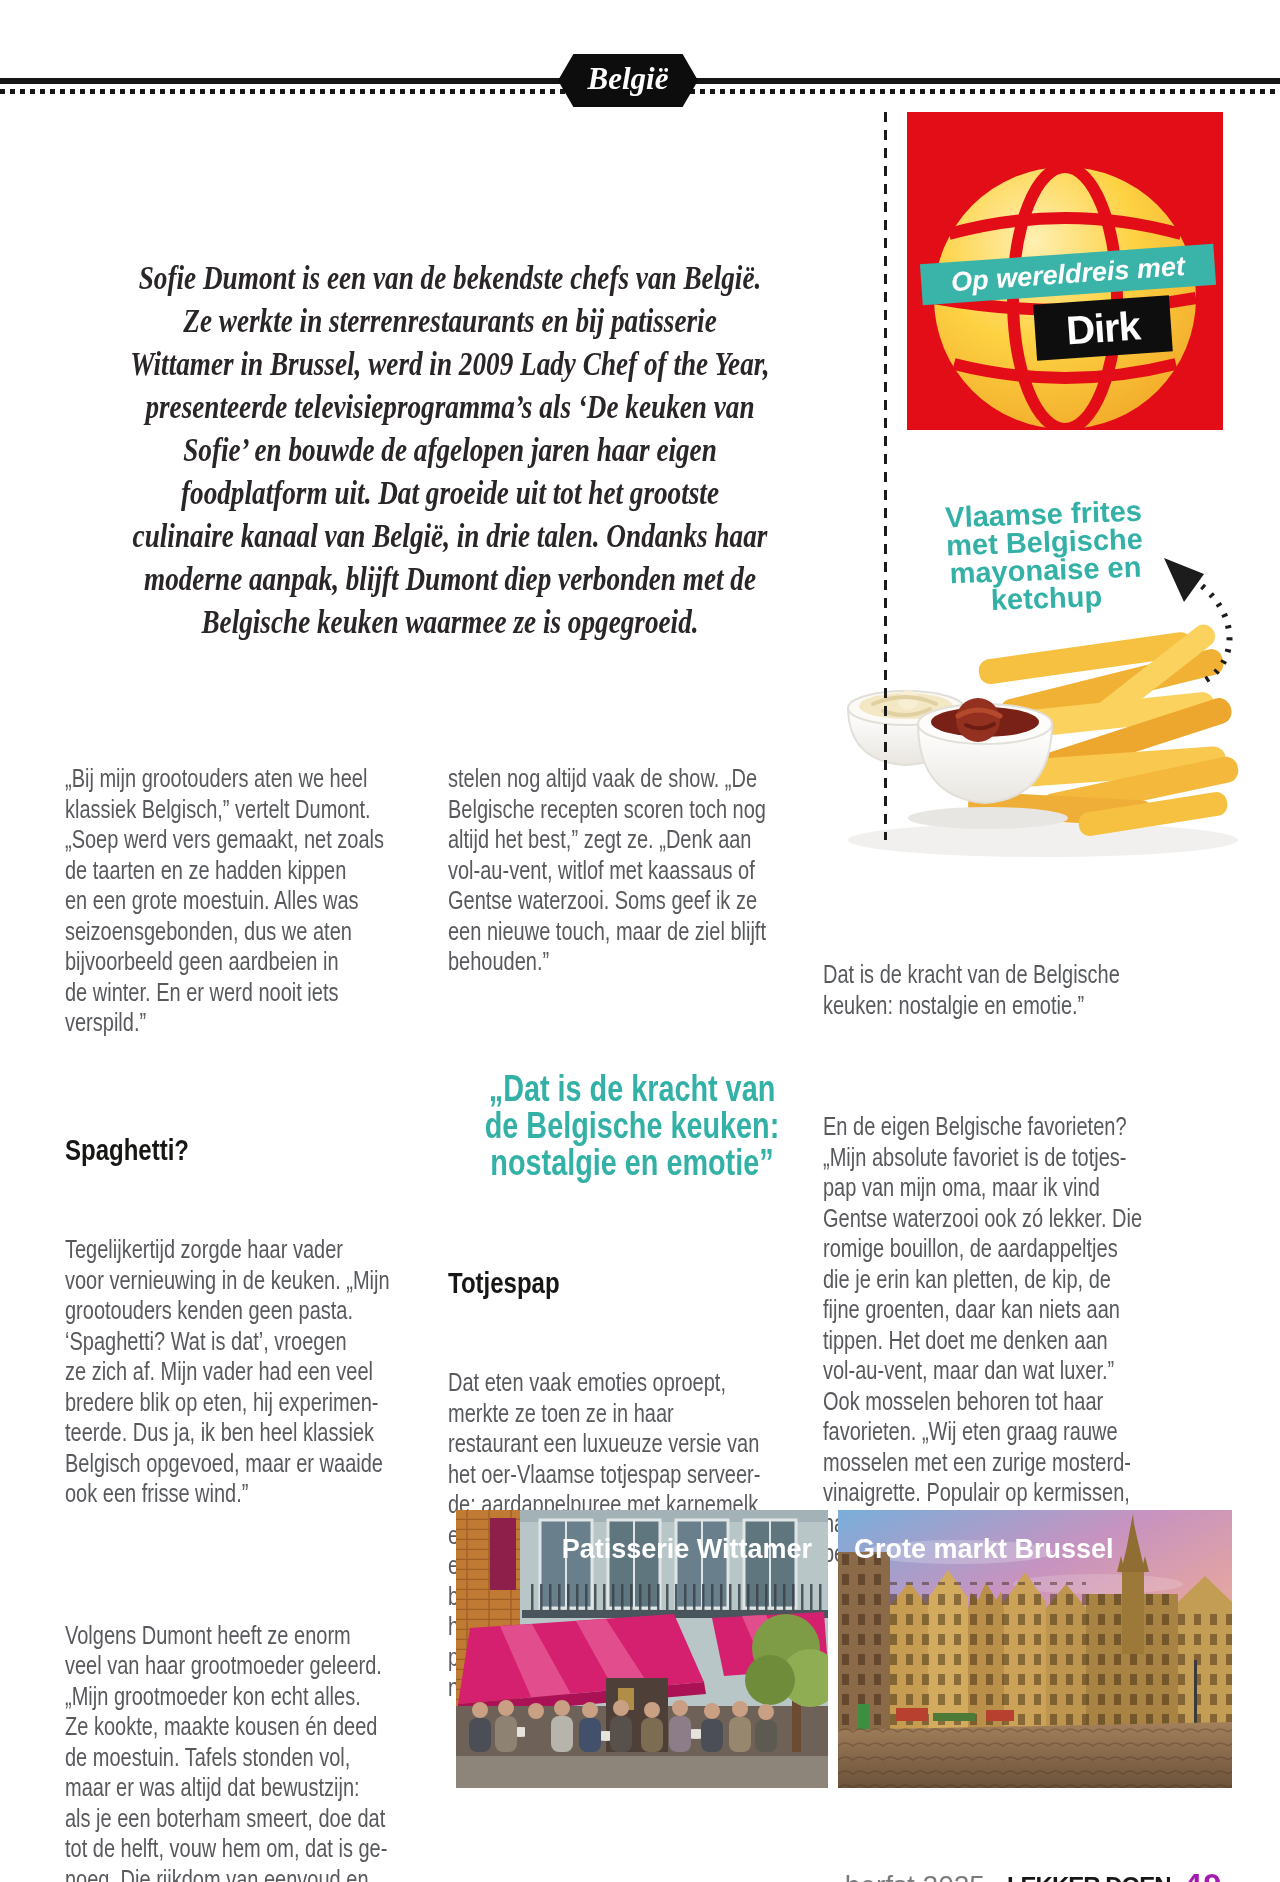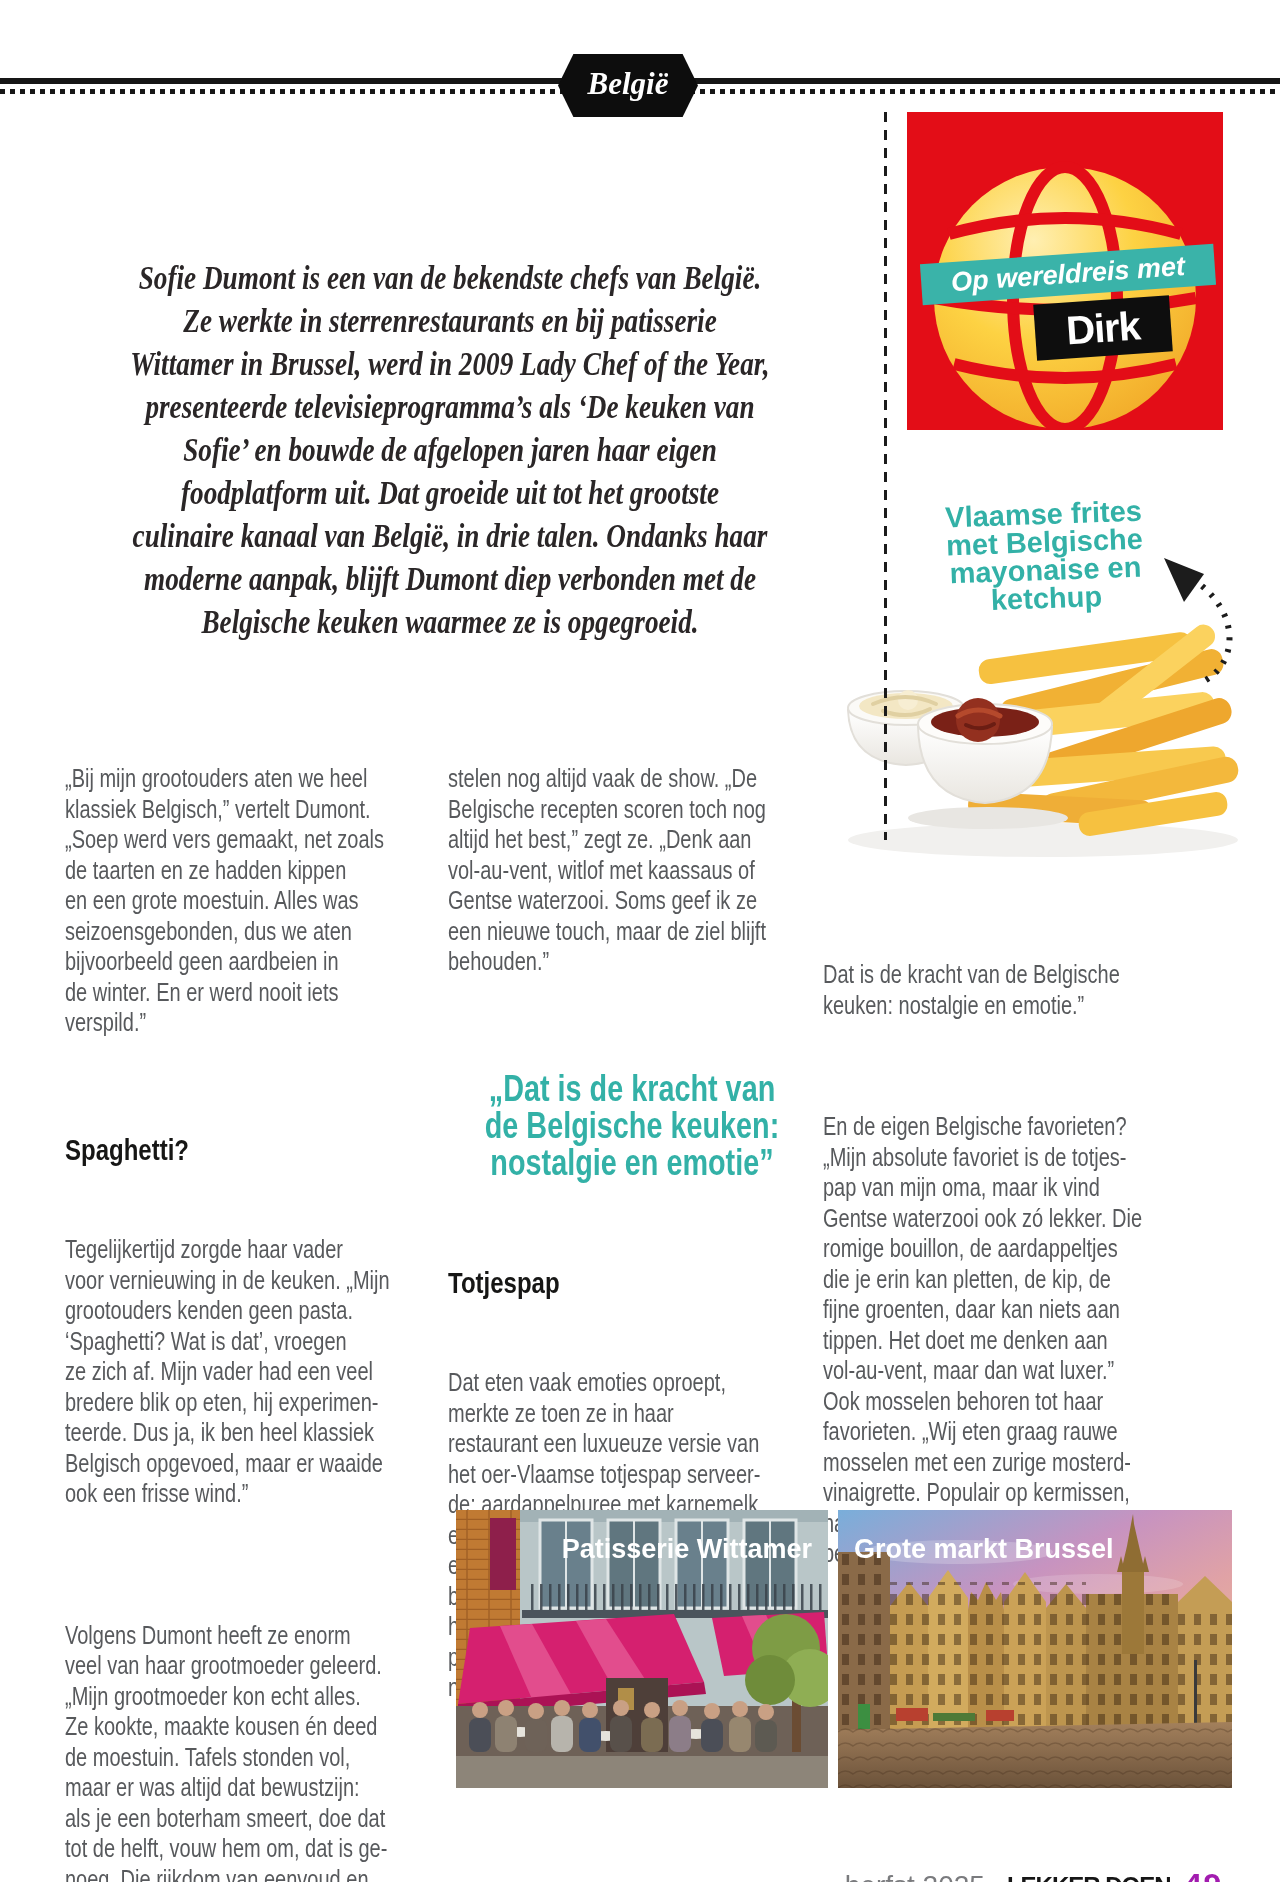--- a/index.html
+++ b/index.html
@@ -2,21 +2,21 @@
 <html><head>
 <meta charset="utf-8">
 <style>
   html,body{margin:0;padding:0;background:#e9e9e9;}
   .page{position:relative;width:1280px;height:1882px;margin:0 auto;background:#ffffff;overflow:hidden;
         font-family:"Liberation Sans",sans-serif;}
   
   .rule-solid{position:absolute;left:0;top:78px;width:1280px;height:6px;background:#161616;}
   .rule-dotted{position:absolute;left:0;top:89px;width:1280px;height:5px;
         background:repeating-linear-gradient(90deg,#161616 0 5px,transparent 5px 10px);}
-  .badge{position:absolute;left:558px;top:54px;width:140px;height:63px;background:#0d0d0d;
+  .badge{position:absolute;left:558px;top:54px;width:140px;height:53px;background:#0d0d0d;
         clip-path:polygon(11% 0,89% 0,100% 50%,89% 100%,11% 100%,0 50%);
         display:flex;align-items:center;justify-content:center;z-index:3;}
   .badge span{font-family:"Liberation Serif",serif;font-style:italic;font-weight:bold;
         font-size:31px;color:#fff;padding-bottom:3px;}
   
   .intro{position:absolute;left:70px;top:256px;width:950px;transform:scaleX(.8);transform-origin:left top;
         text-align:center;font-family:"Liberation Serif",serif;font-weight:bold;font-style:italic;
         font-size:34px;line-height:43px;color:#2a2627;white-space:pre;}
   
   .dirk-box{position:absolute;left:907px;top:112px;width:316px;height:318px;background:#e30d17;overflow:hidden;}

